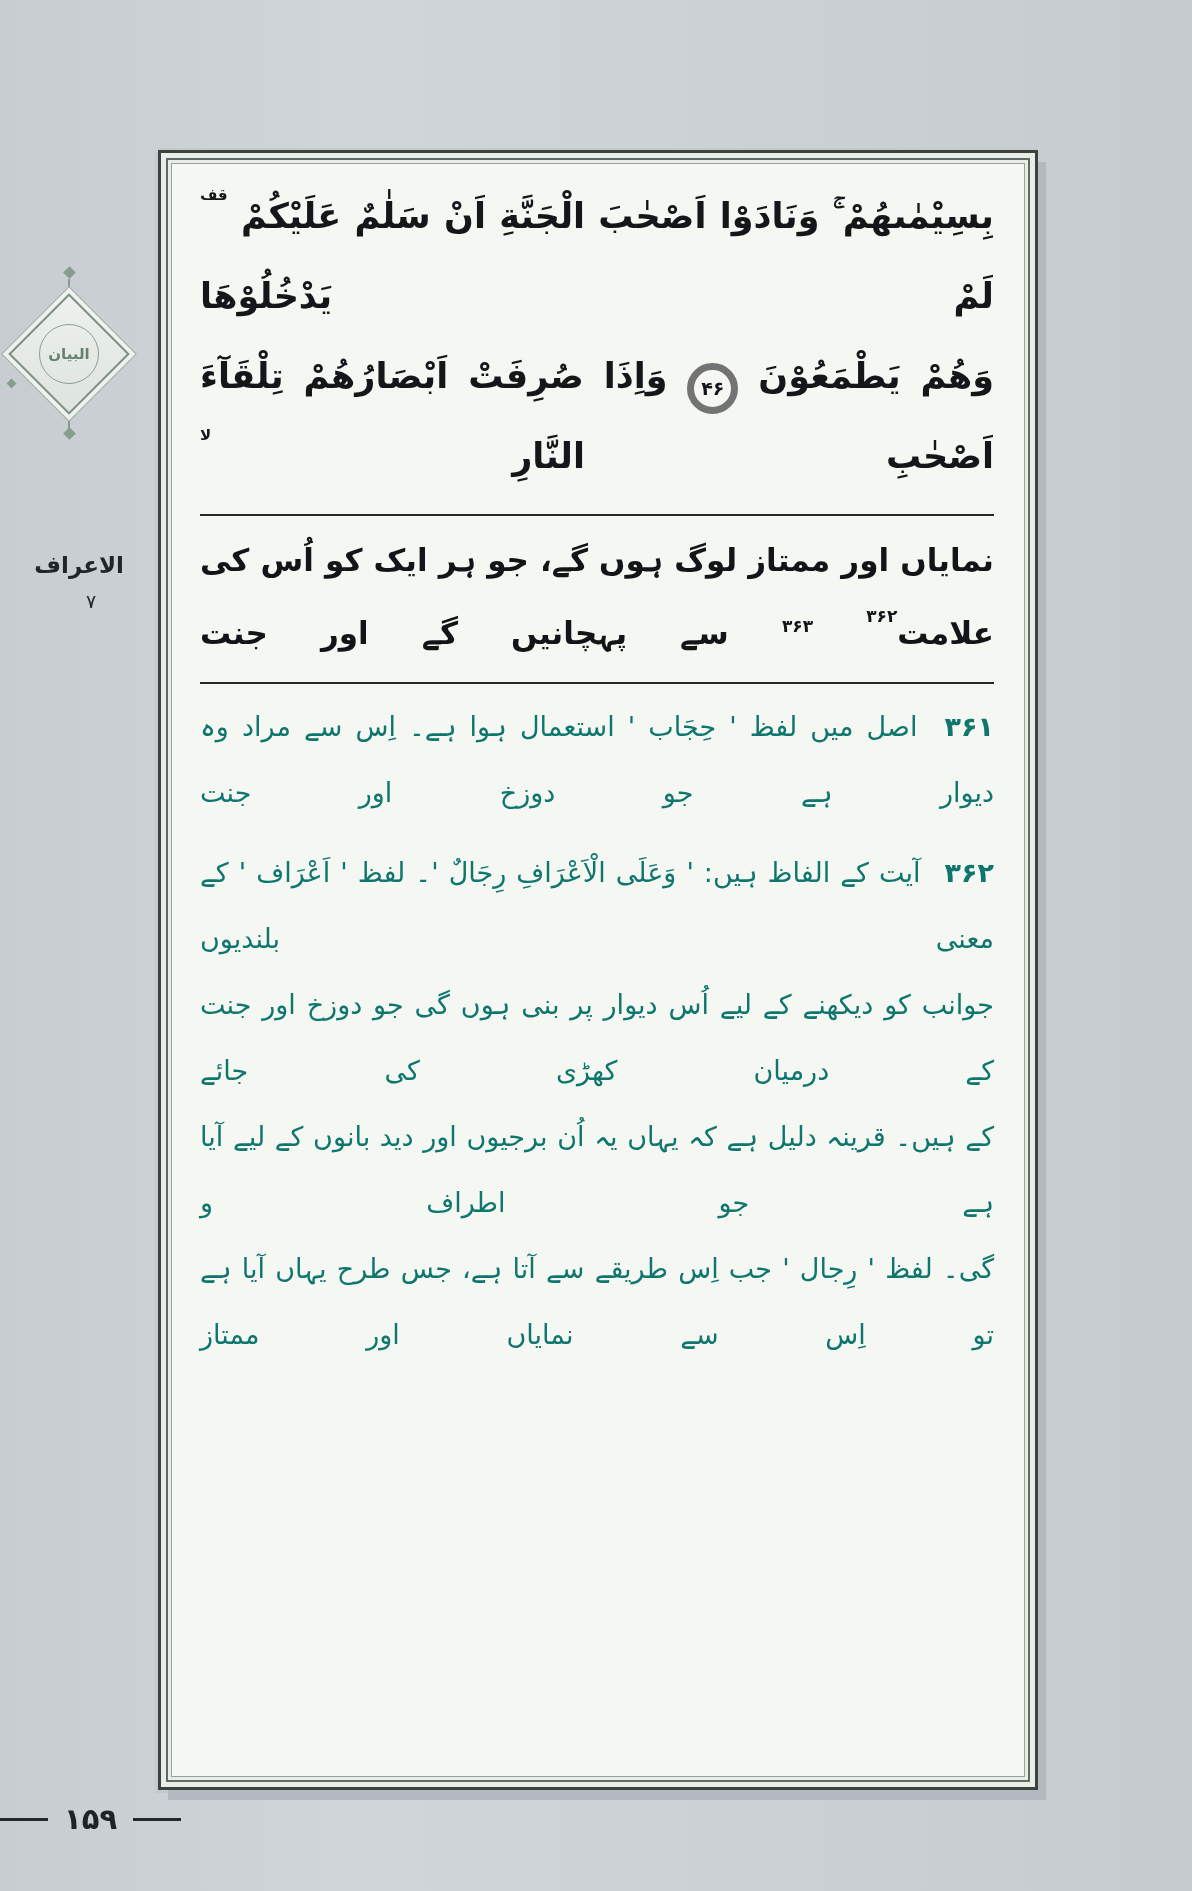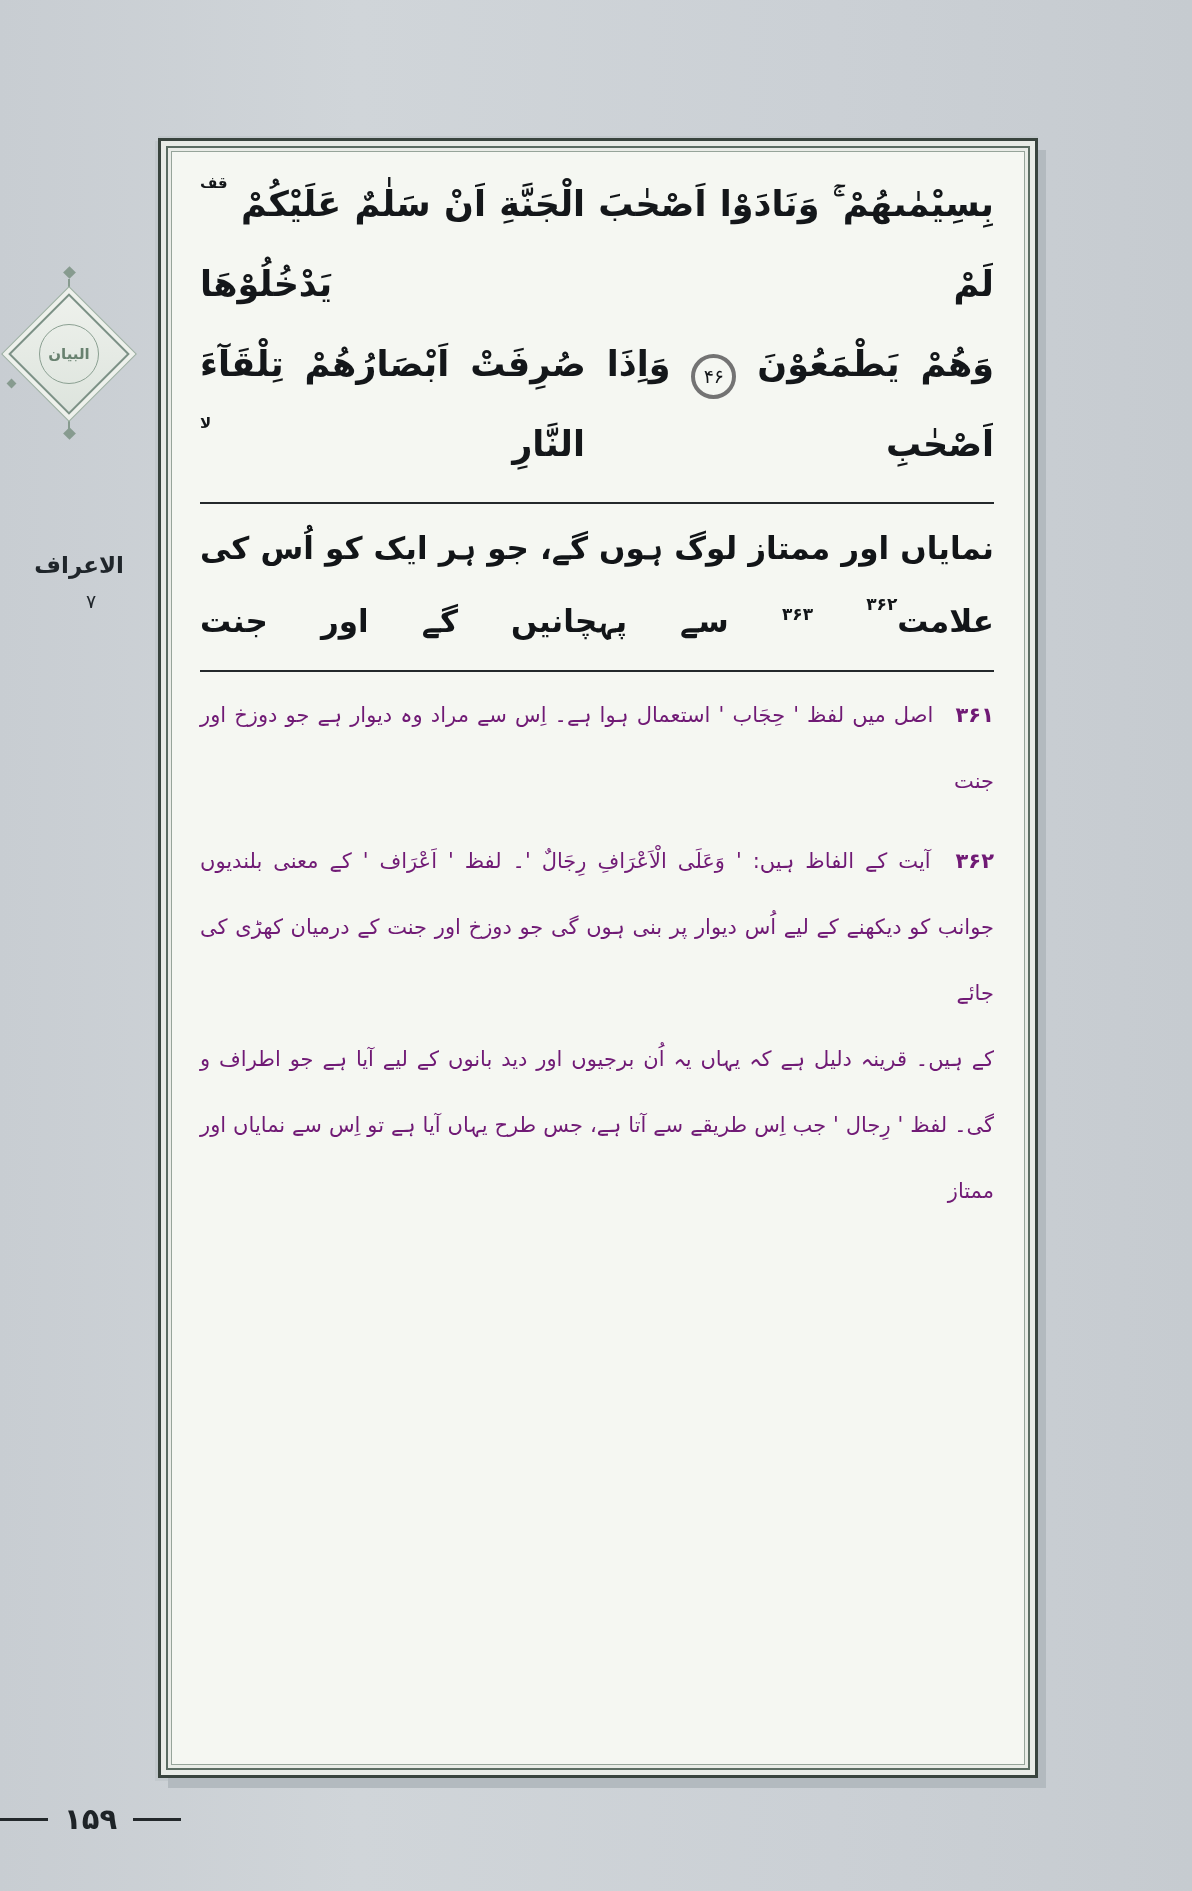--- a/index.html
+++ b/index.html
@@ -3,50 +3,50 @@
 <meta charset="utf-8">
 <style>
   html,body{margin:0;padding:0;}
   body{width:1192px;height:1891px;overflow:hidden;}
   .canvas{position:relative;width:1192px;height:1891px;
     background:#cdd2d6;
     background-image:linear-gradient(90deg, #c8cdd2 0%, #d0d5d9 30%, #cbd0d5 70%, #c6cbd0 100%);
     font-family:"DejaVu Sans", sans-serif;color:#17191c;}
 
   
-  .page{position:absolute;left:158px;top:138px;width:880px;height:1640px;
+  .page{position:absolute;left:158px;top:150px;width:880px;height:1640px;
     background:#e9ece7;border:3px solid #39443e;box-sizing:border-box;
     box-shadow:9px 11px 0 -1px #b3babf, -3px 3px 0 0 #c3c9cd, 0 -2px 0 0 #c3c9cd;padding-left:30px;}
   .frame-mid{position:absolute;inset:5px;border:2px solid #5c6d63;}
   .frame-inner{position:absolute;inset:3px;border:1px solid #96a49a;background:#f5f7f2;
     padding:12px 30px 0 28px;box-sizing:border-box;overflow:hidden;}
 
   
   .quran{direction:rtl;}
   .q-line{font-size:35px;font-weight:bold;line-height:80px;color:#14171a;
     text-align:justify;text-align-last:justify;}
   .pause-mark{font-size:15px;vertical-align:28px;font-weight:bold;line-height:0;}
   .ayah-badge{display:inline-flex;align-items:center;justify-content:center;
-    width:37px;height:37px;border:4px solid #737373;border-radius:50%;
-    font-size:19px;font-weight:normal;vertical-align:-7px;line-height:0;}
+    width:37px;height:37px;border:7px solid #737373;border-radius:50%;
+    font-size:19px;font-weight:bold;vertical-align:-7px;line-height:0;}
 
   .rule{border:none;border-top:2px solid #24292c;margin:18px 0 8px;}
   .rule2{margin:12px 0 10px;}
 
   
   .translation{direction:rtl;}
   .t-line{font-size:31px;font-weight:bold;line-height:73px;color:#121518;
     text-align:justify;text-align-last:justify;}
   sup.ref{font-size:17px;line-height:0;vertical-align:22px;font-weight:bold;letter-spacing:1px;}
   sup.ref.lower{vertical-align:12px;margin-top:40px;}
 
   
   .footnotes{direction:rtl;}
   .footnote{margin-bottom:14px;}
-  .fn-line{font-size:21px;line-height:66px;color:#701a75;
+  .fn-line{font-size:27px;line-height:66px;color:#0f766e;
     text-align:justify;text-align-last:justify;}
   .fn-number{font-weight:bold;margin-left:14px;letter-spacing:1px;}
 
   
   .ornament{position:absolute;left:16px;top:268px;width:106px;height:246px;}
   .orn-finial{width:9px;height:9px;background:#879b8f;transform:rotate(45deg);margin:0 auto 2px;}
   .orn-stem{width:2px;height:16px;background:#879b8f;margin:0 auto;}
   .orn-diamond{width:82px;height:82px;border:2px solid #7d9286;margin:16px auto;
     transform:rotate(45deg);position:relative;
     background:linear-gradient(135deg,#eef1ec 0%,#dde4dd 100%);

